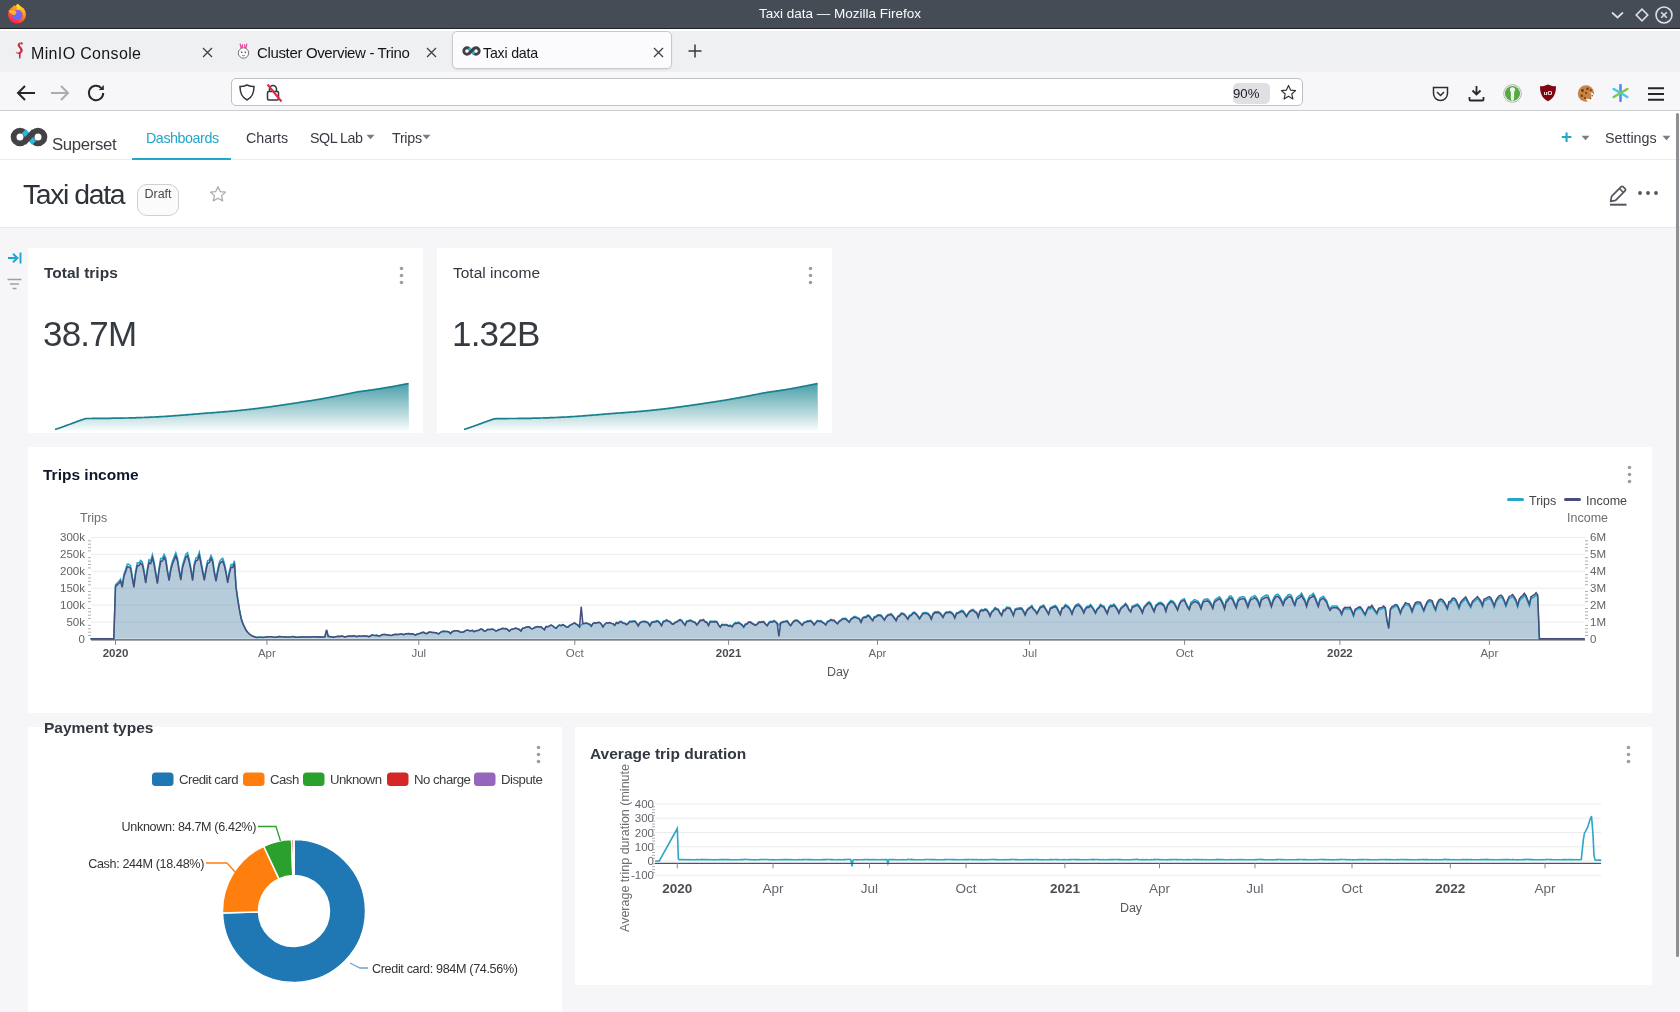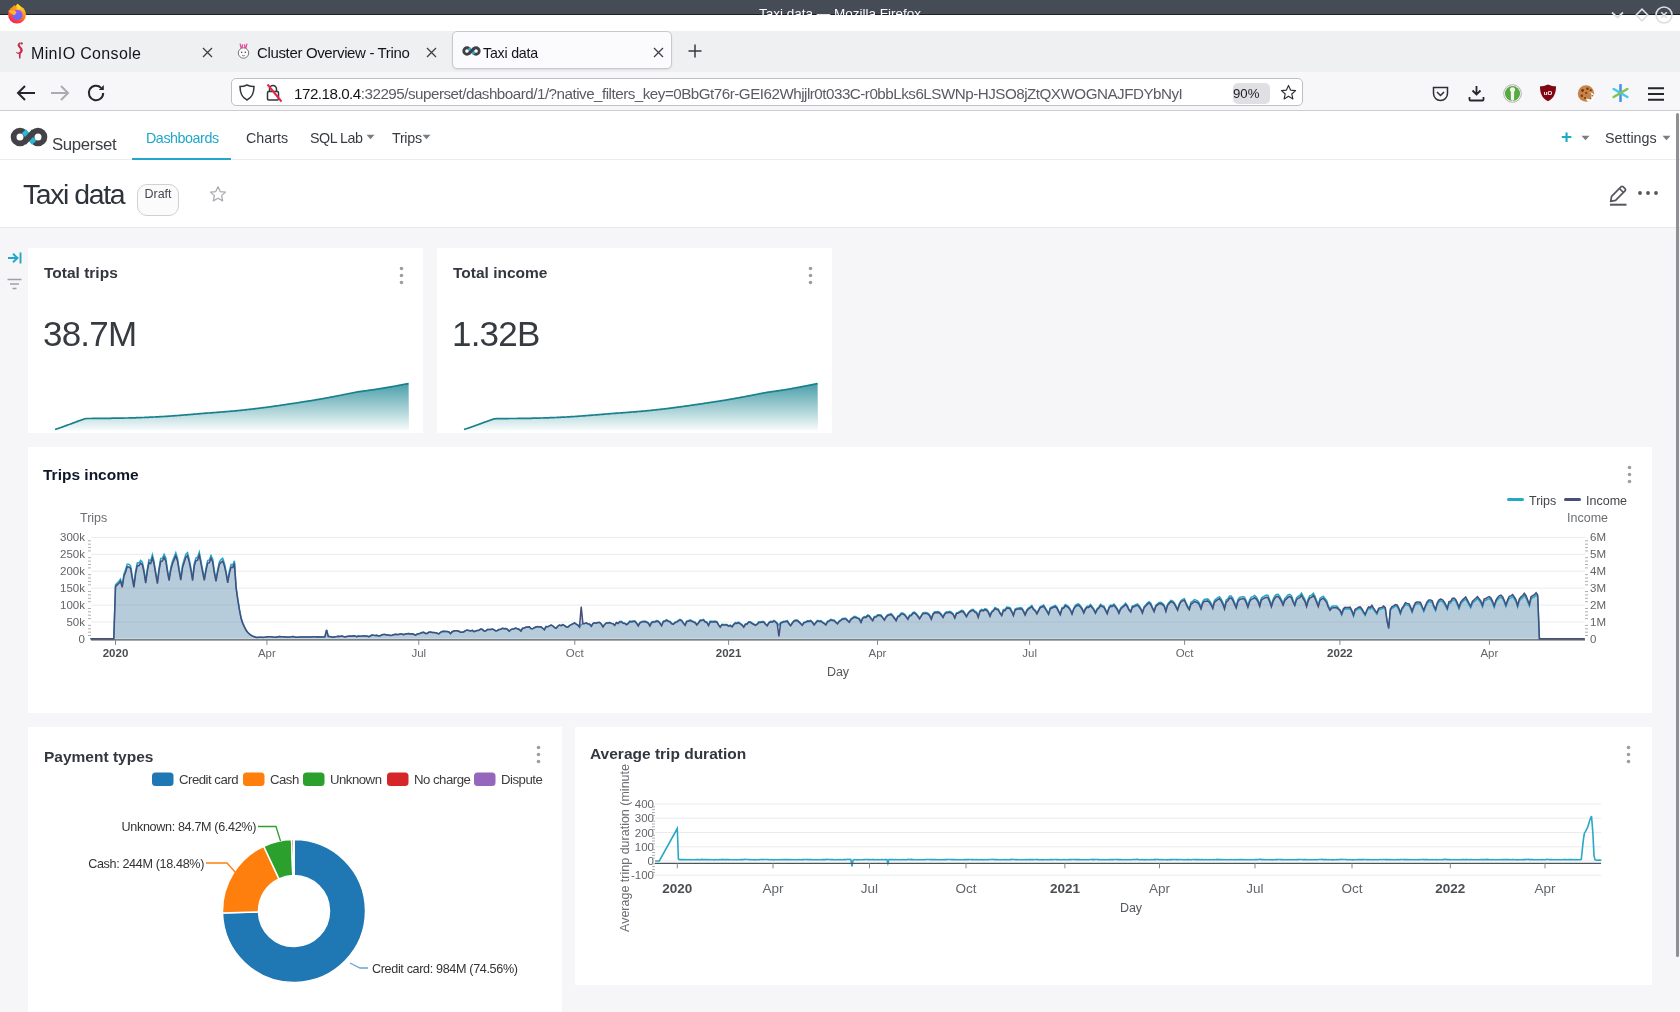--- a/index.html
+++ b/index.html
@@ -1,21 +1,21 @@
 <!DOCTYPE html>
 <html><head><meta charset="utf-8"><title>Taxi data</title>
 <style>
 * { margin:0; padding:0; box-sizing:border-box; }
 body { font-family:"Liberation Sans", sans-serif; }
 #root { position:relative; width:1680px; height:1012px; overflow:hidden; background:#fff; }
 #root div { line-height:1.2; }
 </style></head>
 <body>
 <div id="root">
-<div style="position:absolute;left:0;top:0;width:1680px;height:15px;background:#454c56;border-bottom:1.5px solid #1e2227">
+<div style="position:absolute;left:0;top:0;width:1680px;height:29px;background:#454c56;border-bottom:1.5px solid #1e2227">
       <svg width="22" height="22" viewBox="0 0 24 24" style="position:absolute;left:6px;top:3px">
 <defs>
           <linearGradient id="ffa" x1="0.8" y1="0" x2="0.2" y2="1">
             <stop offset="0" stop-color="#ffde28"></stop>
             <stop offset="0.4" stop-color="#ff871c"></stop>
             <stop offset="0.75" stop-color="#ff3b3b"></stop>
             <stop offset="1" stop-color="#f0177c"></stop>
           </linearGradient>
 <linearGradient id="ffb" x1="0.5" y1="0" x2="0.5" y2="1">
             <stop offset="0" stop-color="#9059ff"></stop>
@@ -84,21 +84,20 @@
     </svg>
     <div style="position:absolute;left:231px;top:77.5px;width:1072px;height:28px;background:#fff;border:1px solid #bfc0c5;border-radius:5px"></div>
     <svg width="16" height="17" viewBox="0 0 16 17" style="position:absolute;left:239px;top:84px">
       <path d="M8 1 C10.5 2.2 13 2.6 15 2.6 C15 8.5 13.5 13.5 8 16 C2.5 13.5 1 8.5 1 2.6 C3 2.6 5.5 2.2 8 1 Z" fill="none" stroke="#33363c" stroke-width="1.5"></path>
     </svg>
     <svg width="20" height="20" viewBox="0 0 20 20" style="position:absolute;left:264px;top:83px">
 <rect x="3.5" y="8.5" width="11" height="8.5" rx="1.2" fill="none" stroke="#33363c" stroke-width="1.5"></rect>
 <path d="M5.5 8.5 V6 a3.5 3.5 0 0 1 7 0 V8.5" fill="none" stroke="#33363c" stroke-width="1.5"></path>
 <path d="M3.5 1.5 L17.5 18.5" stroke="#e32649" stroke-width="2"></path>
     </svg>
-    <div style="position:absolute;left:294px;top:85px;font-size:15.2px;letter-spacing:-0.5px;color:#5b5b66;white-space:nowrap"><span style="color:#15141a">172.18.0.4</span>:32295/superset/dashboard/1/?native_filters_key=0BbGt76r-GEI62Whjjlr0t033C-r0bbLks6LSWNp-HJSO8jZtQXWOGNAJFDYbNyI</div>
     <div style="position:absolute;left:1233px;top:82.5px;width:37px;height:21px;background:#e0e0e4;border-radius:5px;text-align:left;font-size:13.2px;color:#1b1b21;line-height:21px">90%</div>
     <svg width="17" height="17" viewBox="0 0 24 24" style="position:absolute;left:1280px;top:84px">
       <path d="M12 2 l2.9 6.6 7.1 0.7 -5.4 4.8 1.6 7 -6.2-3.7 -6.2 3.7 1.6-7 -5.4-4.8 7.1-0.7 Z" fill="none" stroke="#2c2e33" stroke-width="1.6" stroke-linejoin="round"></path>
     </svg>
     <svg width="17" height="16" viewBox="0 0 17 16" style="position:absolute;left:1432px;top:86px">
       <path d="M1.5 1.5 h14 v6 a7 7 0 0 1 -14 0 Z" fill="none" stroke="#2c2e33" stroke-width="1.5"></path>
       <path d="M5 6 l3.5 3.5 L12 6" fill="none" stroke="#2c2e33" stroke-width="1.5"></path>
     </svg>
     <svg width="17" height="17" viewBox="0 0 17 17" style="position:absolute;left:1468px;top:85px">
       <path d="M8.5 1 V9 M4.5 5.5 L8.5 9.5 L12.5 5.5" fill="none" stroke="#23262b" stroke-width="1.8"></path>
@@ -187,21 +186,21 @@
     </svg>
     <div style="position:absolute;left:28px;top:248px;width:395px;height:185px;background:#fff"></div>
     <div style="position:absolute;left:44px;top:264.4px;font-size:15.5px;font-weight:bold;color:#333740">Total trips</div>
     <svg width="5" height="19" viewBox="0 0 5 19" style="position:absolute;left:399px;top:266px">
       <circle cx="2.5" cy="2.5" r="1.8" fill="#9b9fa4"></circle>
       <circle cx="2.5" cy="9.5" r="1.8" fill="#9b9fa4"></circle>
       <circle cx="2.5" cy="16.5" r="1.8" fill="#9b9fa4"></circle>
     </svg>
     <div style="position:absolute;left:43px;top:316.3px;font-size:35px;color:#363b42;letter-spacing:-0.8px;line-height:1">38.7M</div>
     <div style="position:absolute;left:437px;top:248px;width:395px;height:185px;background:#fff"></div>
-    <div style="position:absolute;left:453px;top:264.4px;font-size:15.5px;font-weight:bold;color:#333740">Total income</div>
+    <div style="position:absolute;left:453px;top:264.4px;font-size:15.5px;font-weight:normal;color:#333740">Total income</div>
     <svg width="5" height="19" viewBox="0 0 5 19" style="position:absolute;left:808px;top:266px">
       <circle cx="2.5" cy="2.5" r="1.8" fill="#9b9fa4"></circle>
       <circle cx="2.5" cy="9.5" r="1.8" fill="#9b9fa4"></circle>
       <circle cx="2.5" cy="16.5" r="1.8" fill="#9b9fa4"></circle>
     </svg>
     <div style="position:absolute;left:452px;top:316.3px;font-size:35px;color:#363b42;letter-spacing:-0.8px;line-height:1">1.32B</div>
     <svg width="850" height="206" viewBox="0 0 850 206" style="position:absolute;left:0;top:228px">
       <defs>
         <linearGradient id="tg" x1="0" y1="0" x2="0" y2="1">
           <stop offset="0" stop-color="#1d8794" stop-opacity="0.8"></stop>
@@ -316,21 +315,21 @@
       <text x="1001.6" y="210" font-size="11.5" fill="#63666b" text-anchor="middle">Jul</text>
       <line x1="1156.6" y1="192.8" x2="1156.6" y2="197.8" stroke="#82858a" stroke-width="1"></line>
       <text x="1156.6" y="210" font-size="11.5" fill="#63666b" text-anchor="middle">Oct</text>
       <line x1="1311.9" y1="192.8" x2="1311.9" y2="197.8" stroke="#82858a" stroke-width="1"></line>
       <text x="1311.9" y="210" font-size="11.5" font-weight="bold" fill="#4a4d52" text-anchor="middle">2022</text>
       <line x1="1461.4" y1="192.8" x2="1461.4" y2="197.8" stroke="#82858a" stroke-width="1"></line>
       <text x="1461.4" y="210" font-size="11.5" fill="#63666b" text-anchor="middle">Apr</text>
       <text x="810" y="229" font-size="12.5" fill="#55585d" text-anchor="middle">Day</text>
     </svg>
     <div style="position:absolute;left:28px;top:727px;width:534px;height:285px;background:#fff"></div>
-    <div style="position:absolute;left:44px;top:748px;font-size:15.5px;font-weight:bold;color:#333740">Payment types</div>
+    <div style="position:absolute;left:44px;top:719px;font-size:15.5px;font-weight:bold;color:#333740">Payment types</div>
     <svg width="5" height="19" viewBox="0 0 5 19" style="position:absolute;left:536px;top:745px">
       <circle cx="2.5" cy="2.5" r="1.8" fill="#9b9fa4"></circle>
       <circle cx="2.5" cy="9.5" r="1.8" fill="#9b9fa4"></circle>
       <circle cx="2.5" cy="16.5" r="1.8" fill="#9b9fa4"></circle>
     </svg>
     <svg width="534" height="285" viewBox="0 0 534 285" style="position:absolute;left:28px;top:727px" font-family="Liberation Sans">
       <rect x="124" y="45.5" width="21.5" height="13.5" rx="3.5" fill="#1f77b4"></rect>
       <text x="151" y="56.5" font-size="13.2" letter-spacing="-0.5" fill="#3c3c3c">Credit card</text>
       <rect x="215" y="45.5" width="21.5" height="13.5" rx="3.5" fill="#ff7f0e"></rect>
       <text x="242" y="56.5" font-size="13.2" letter-spacing="-0.5" fill="#3c3c3c">Cash</text>

